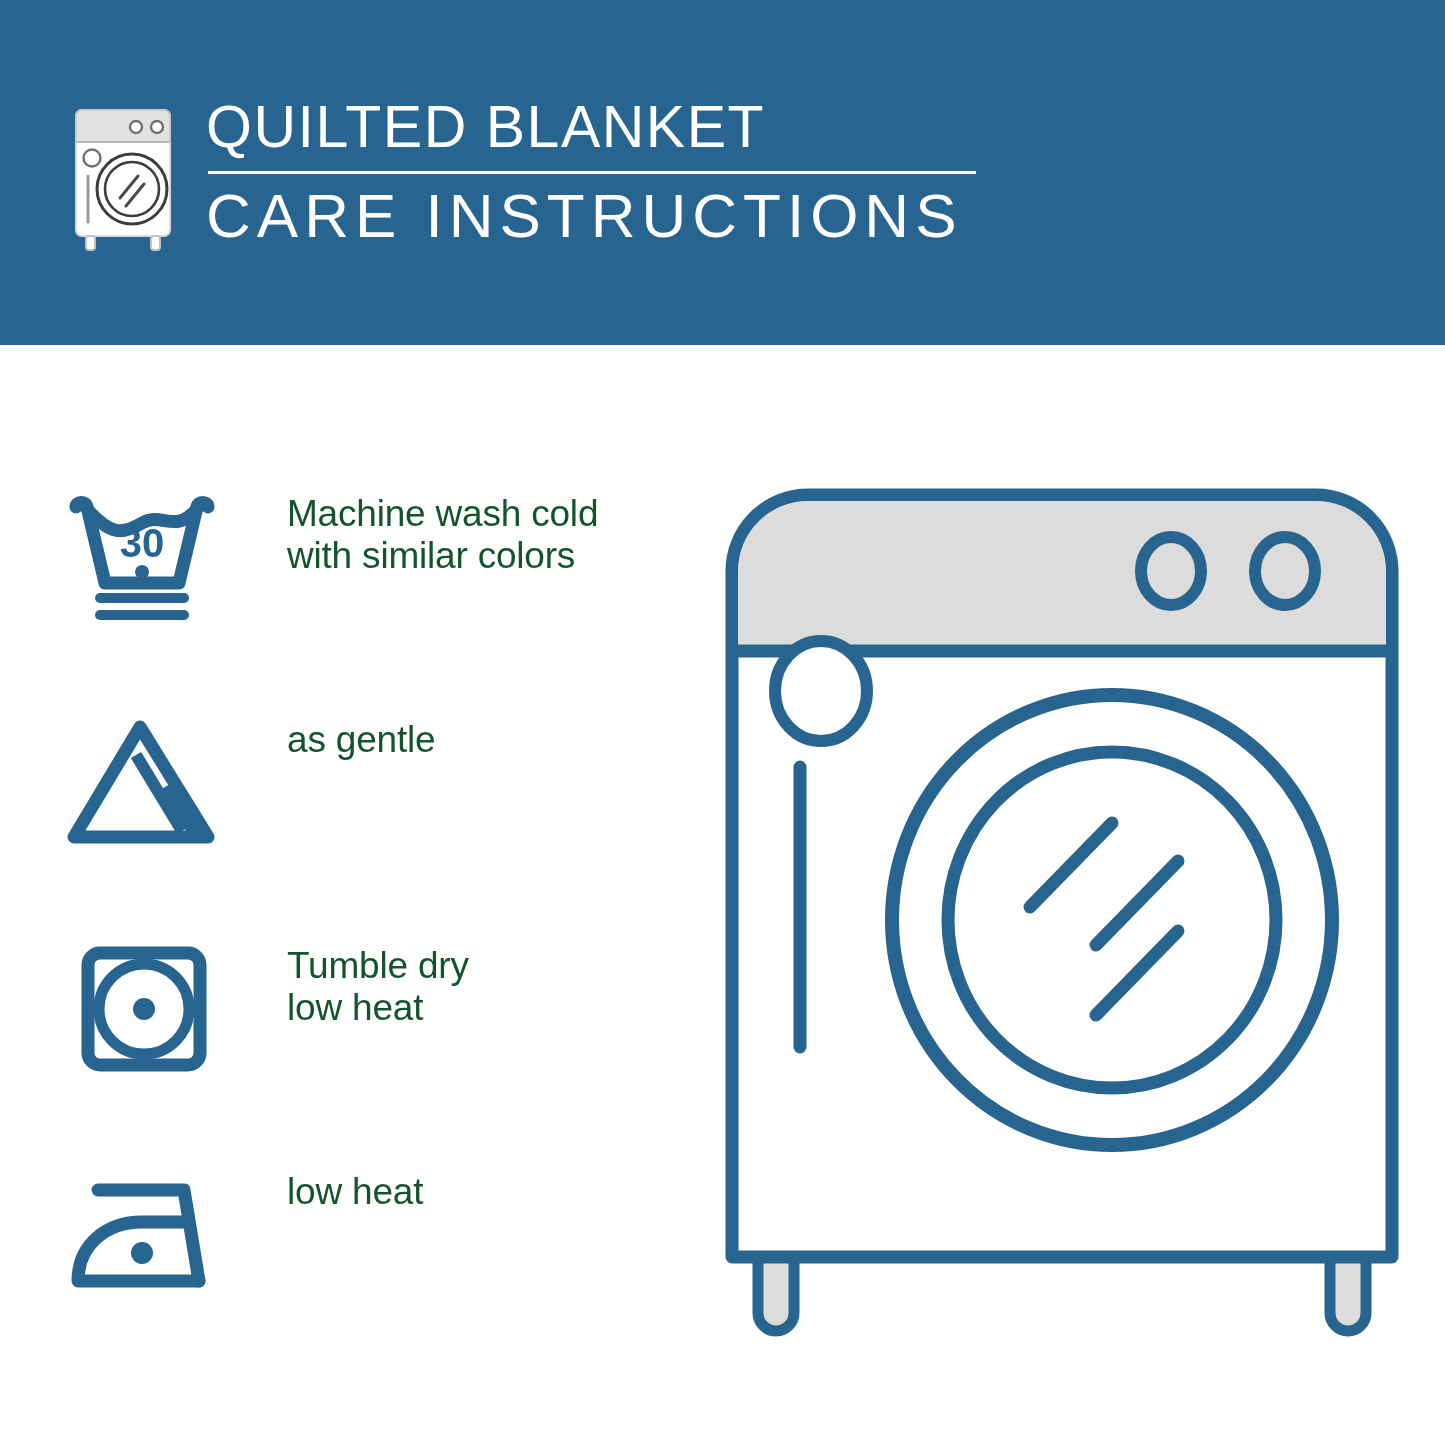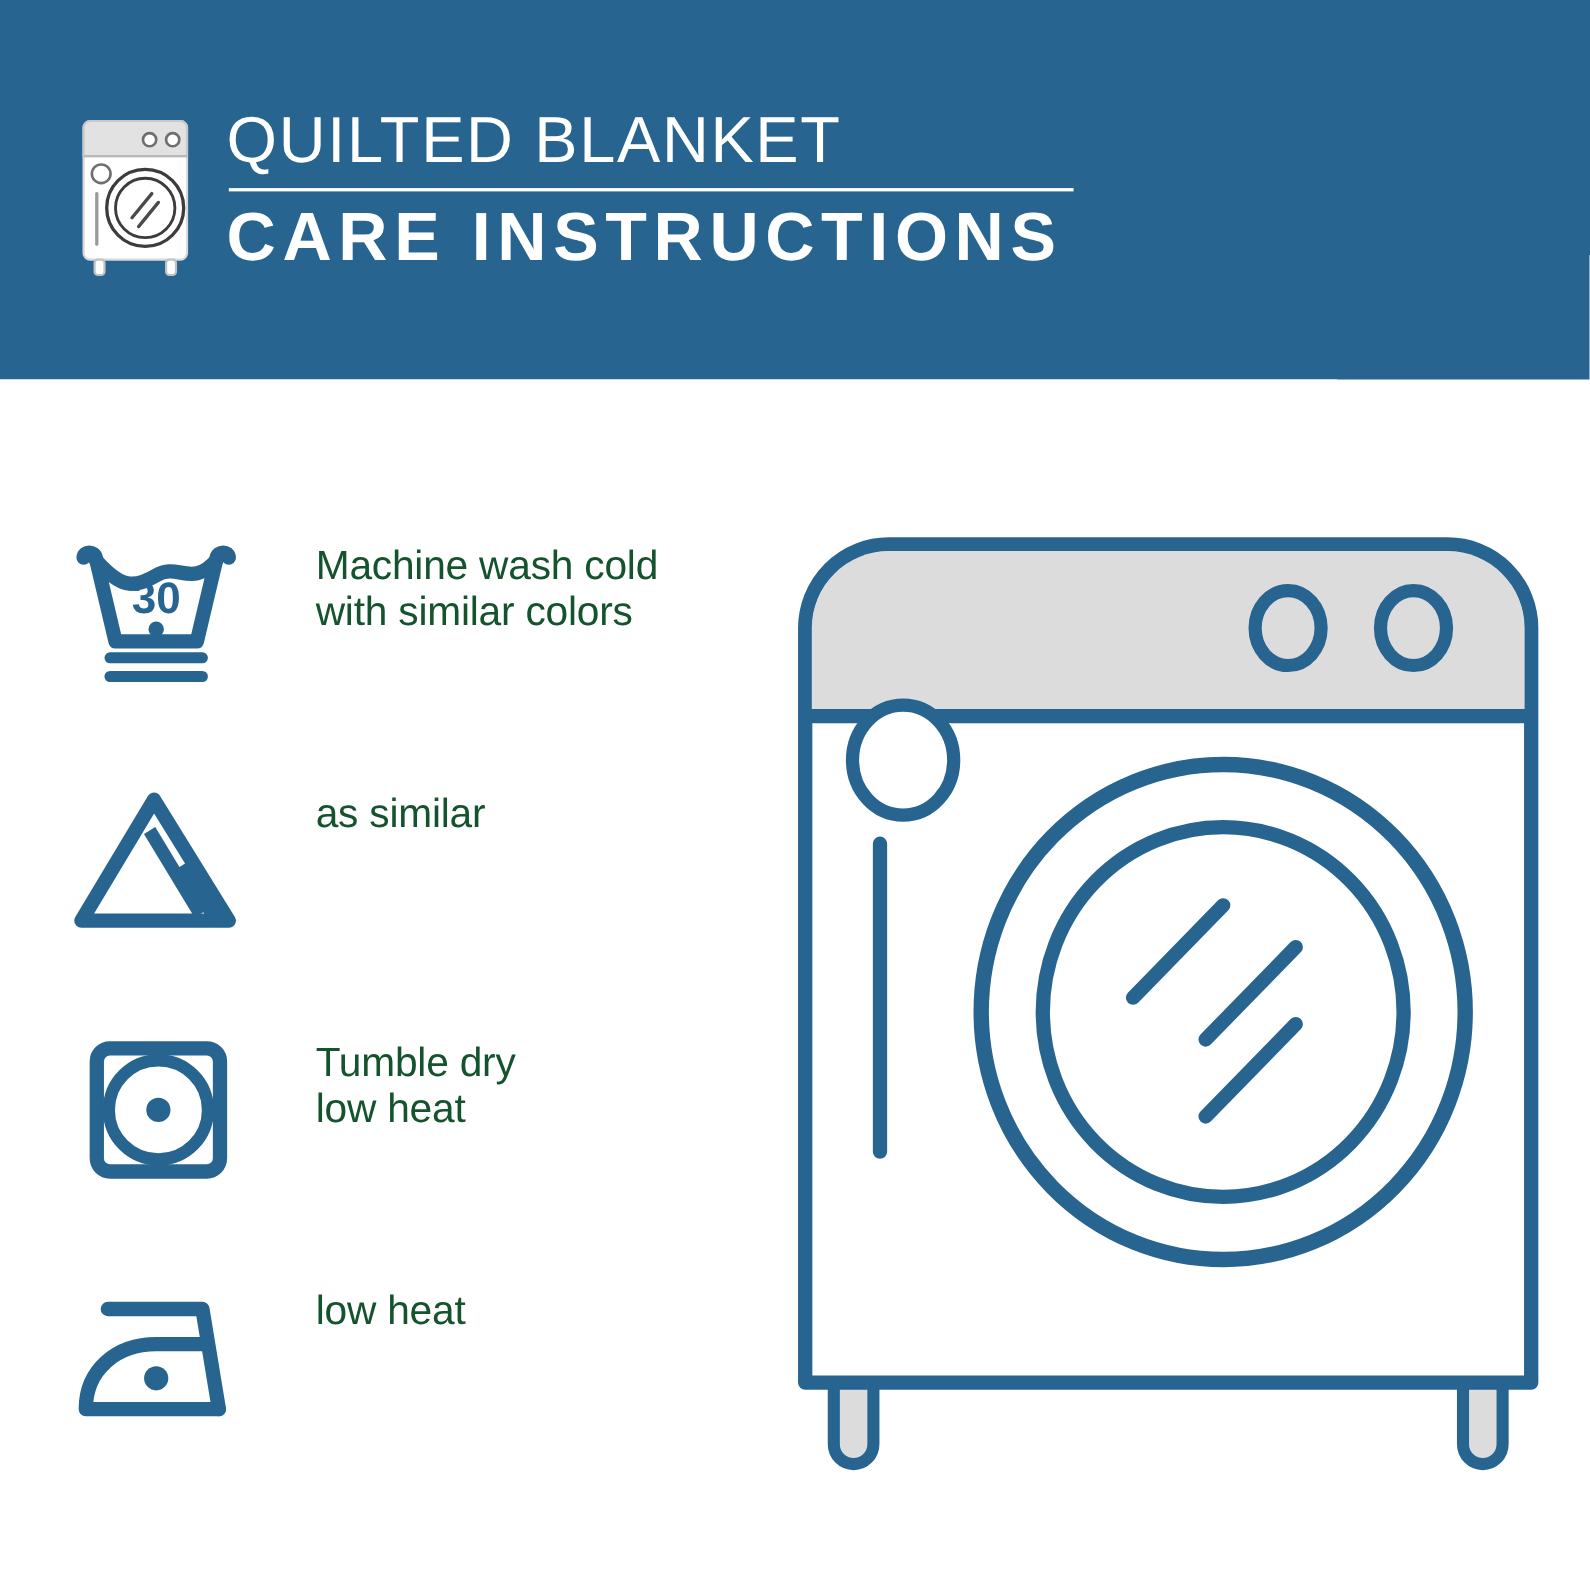--- a/index.html
+++ b/index.html
@@ -61,21 +61,21 @@
   .title-rule {
     width: 768px;
     height: 3px;
     background: #ffffff;
     margin: 13px 0 9px 2px;
   }
   .title-sub {
     color: #ffffff;
     font-size: 62px;
     line-height: 66px;
-    font-weight: 700;
+    font-weight: 400;
     letter-spacing: 6px;
     white-space: nowrap;
     font-family: "Liberation Sans", sans-serif;
   }
 
   
   .body-area {
     position: absolute;
     left: 0;
     top: 345px;
@@ -193,21 +193,21 @@
 
       <div class="care-row">
         <div class="care-icon">
           <svg width="160" height="135" viewBox="0 0 160 135">
             <path d="M78 12 L146 122 L12 122 Z" fill="none" stroke="#27648f" stroke-width="13" stroke-linejoin="round"></path>
             <line x1="74" y1="40" x2="120" y2="116" stroke="#27648f" stroke-width="12" stroke-linecap="butt"></line>
             <line x1="103" y1="72" x2="133" y2="119" stroke="#27648f" stroke-width="12" stroke-linecap="butt"></line>
           </svg>
         </div>
         <div class="care-text">
-          <span class="line">as similar</span>
+          <span class="line">as gentle</span>
         </div>
       </div>
 
       <div class="care-row">
         <div class="care-icon">
           <svg width="160" height="135" viewBox="0 0 160 135">
             <rect x="26" y="12" width="112" height="112" rx="12" fill="none" stroke="#27648f" stroke-width="13"></rect>
             <circle cx="82" cy="68" r="45" fill="none" stroke="#27648f" stroke-width="11"></circle>
             <circle cx="82" cy="68" r="11" fill="#27648f"></circle>
           </svg>

